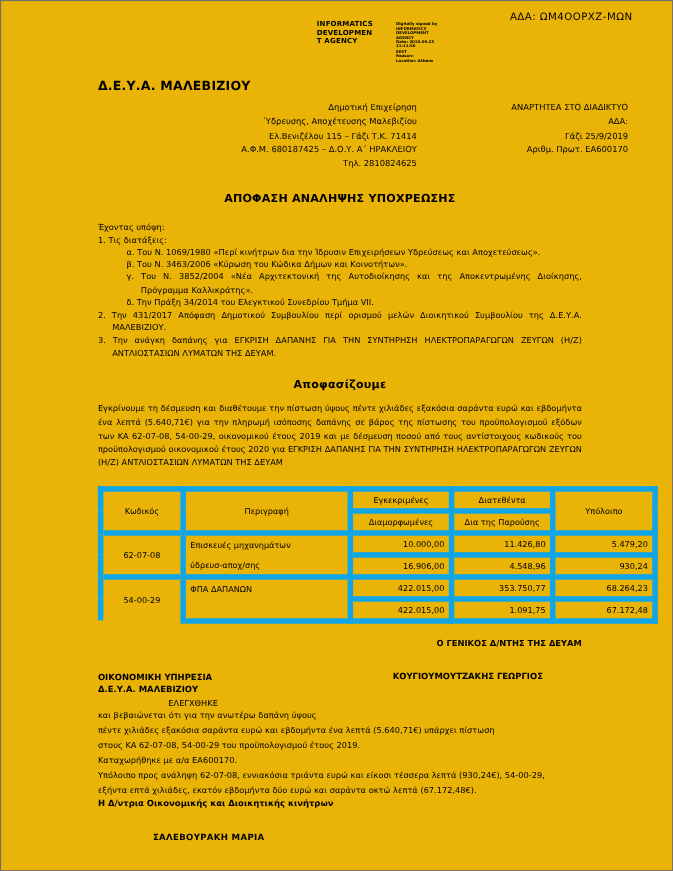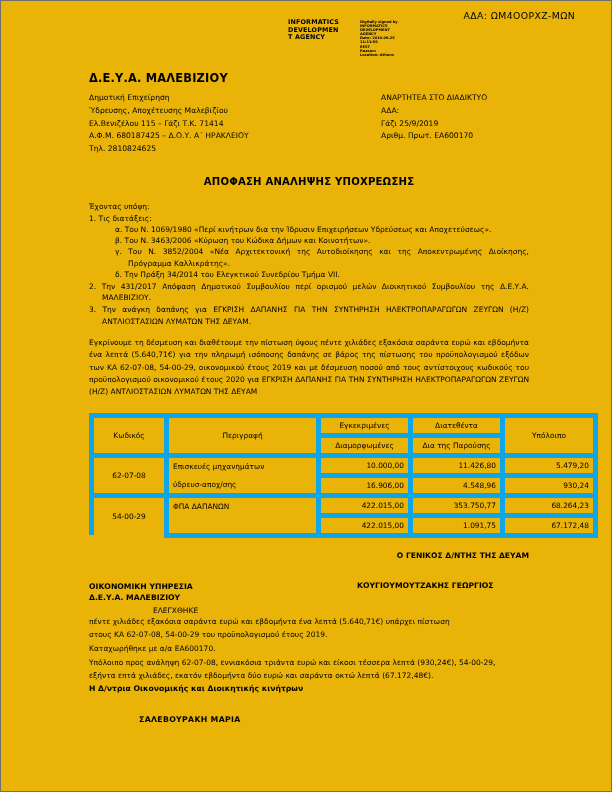--- a/index.html
+++ b/index.html
@@ -74,20 +74,21 @@
   }
   .org-title {
     font-size: 11.4px;
     font-weight: 700;
     letter-spacing: 0.2px;
     margin-top: 70px;
   }
   .hdr-cols {
     position: relative;
     margin-top: 8px;
+    text-align: right;
   }
   .hdr-left p, .hdr-right p {
     margin: 0 0 3.4px 0;
     font-size: 7.6px;
     line-height: 9.4px;
     color: #000;
   }
   .hdr-right {
     position: absolute;
     left: 292px;
@@ -282,20 +283,21 @@
 
     <p class="p lvl1">
       <span>2.</span>
       <span>Την 431/2017 Απόφαση Δημοτικού Συμβουλίου περί ορισμού μελών Διοικητικού Συμβουλίου της Δ.Ε.Υ.Α. ΜΑΛΕΒΙΖΙΟΥ.</span>
     </p>
     <p class="p lvl1">
       <span>3.</span>
       <span>Την ανάγκη δαπάνης για ΕΓΚΡΙΣΗ ΔΑΠΑΝΗΣ ΓΙΑ ΤΗΝ ΣΥΝΤΗΡΗΣΗ ΗΛΕΚΤΡΟΠΑΡΑΓΩΓΩΝ ΖΕΥΓΩΝ (Η/Ζ) ΑΝΤΛΙΟΣΤΑΣΙΩΝ ΛΥΜΑΤΩΝ ΤΗΣ ΔΕΥΑΜ.</span>
     </p>
 
+    <div class="section-title">Αποφασίζουμε</div>
     <p class="body-para">Εγκρίνουμε τη δέσμευση και διαθέτουμε την πίστωση ύψους πέντε χιλιάδες εξακόσια σαράντα ευρώ και εβδομήντα ένα λεπτά (5.640,71€) για την πληρωμή ισόποσης δαπάνης σε βάρος της πίστωσης του προϋπολογισμού εξόδων των ΚΑ 62-07-08, 54-00-29, οικονομικού έτους 2019 και με δέσμευση ποσού από τους αντίστοιχους κωδικούς του προϋπολογισμού οικονομικού έτους 2020   για ΕΓΚΡΙΣΗ ΔΑΠΑΝΗΣ ΓΙΑ ΤΗΝ ΣΥΝΤΗΡΗΣΗ ΗΛΕΚΤΡΟΠΑΡΑΓΩΓΩΝ ΖΕΥΓΩΝ (Η/Ζ) ΑΝΤΛΙΟΣΤΑΣΙΩΝ ΛΥΜΑΤΩΝ ΤΗΣ ΔΕΥΑΜ</p>
 
     <table class="acct">
       <thead>
         <tr>
           <th class="c-code noline" rowspan="2">Κωδικός</th>
           <th class="c-desc" rowspan="2">Περιγραφή</th>
           <th class="c-num">Εγκεκριμένες</th>
           <th class="c-num">Διατεθέντα</th>
           <th class="c-bal" rowspan="2">Υπόλοιπο</th>
@@ -340,20 +342,21 @@
     <div class="sig-row">
       <div class="sig-left-block">
         <div>ΟΙΚΟΝΟΜΙΚΗ ΥΠΗΡΕΣΙΑ</div>
         <div>Δ.Ε.Υ.Α. ΜΑΛΕΒΙΖΙΟΥ</div>
       </div>
       <div class="sig-right-block">ΚΟΥΓΙΟΥΜΟΥΤΖΑΚΗΣ ΓΕΩΡΓΙΟΣ</div>
     </div>
 
     <div class="elegxthike">ΕΛΕΓΧΘΗΚΕ</div>
 
+    <div class="verify-para">και βεβαιώνεται ότι για την ανωτέρω δαπάνη ύψους</div>
     <div class="verify-para">πέντε χιλιάδες εξακόσια σαράντα ευρώ και εβδομήντα ένα λεπτά (5.640,71€) υπάρχει πίστωση</div>
     <div class="verify-para">στους ΚΑ 62-07-08, 54-00-29 του προϋπολογισμού έτους 2019.</div>
     <div class="verify-para">Καταχωρήθηκε με α/α ΕΑ600170.</div>
     <div class="verify-para">Υπόλοιπο προς ανάληψη 62-07-08, εννιακόσια τριάντα ευρώ και είκοσι τέσσερα λεπτά (930,24€), 54-00-29,</div>
     <div class="verify-para">εξήντα επτά χιλιάδες, εκατόν εβδομήντα δύο ευρώ και σαράντα οκτώ λεπτά (67.172,48€).</div>
 
     <div class="bold-line">Η Δ/ντρια Οικονομικής και Διοικητικής κινήτρων</div>
 
     <div class="final-name">ΣΑΛΕΒΟΥΡΑΚΗ ΜΑΡΙΑ</div>
 

